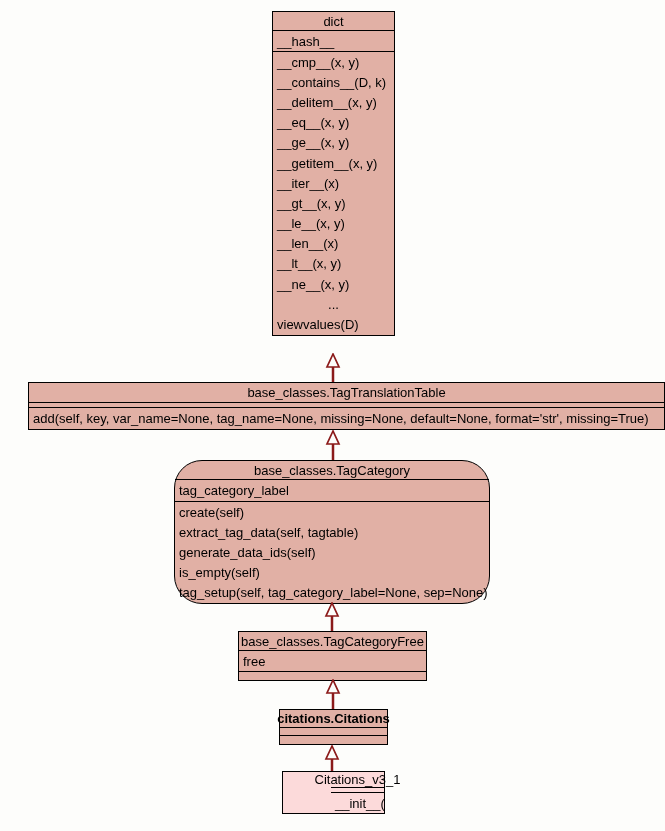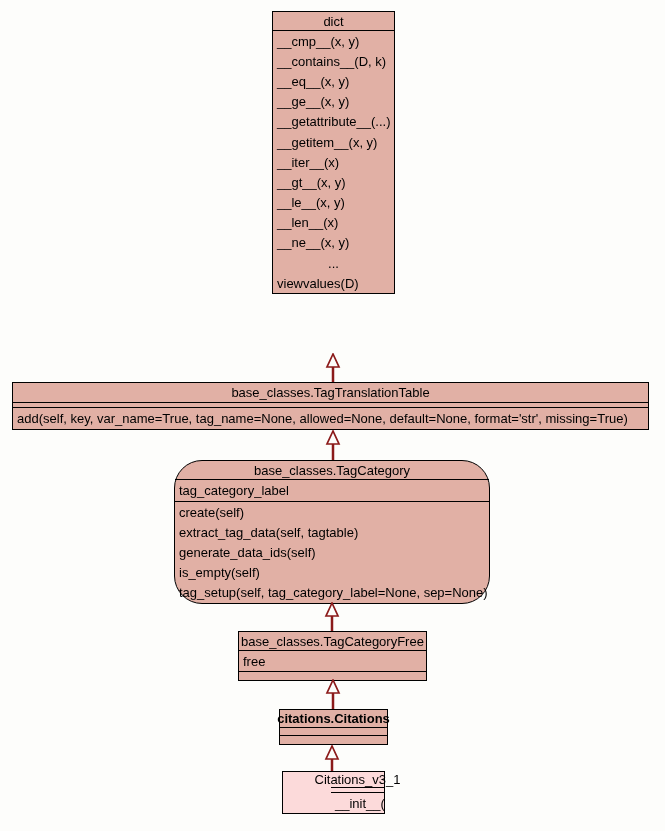--- a/index.html
+++ b/index.html
@@ -74,49 +74,53 @@
     stroke-width: 2.5;
   }
 </style>
 </head>
 <body>
 
 <div class="canvas">
 
   <div class="uml-box" style="left:272px; top:11px; width:123px;">
     <div class="uml-title h19">dict</div>
+    <div class="uml-comp">
+      <div class="uml-line h20">__hash__</div>
+    </div>
     <div class="uml-comp last">
       <div class="uml-line mline">__cmp__(x, y)</div>
       <div class="uml-line mline">__contains__(D, k)</div>
+      <div class="uml-line mline">__delitem__(x, y)</div>
       <div class="uml-line mline">__eq__(x, y)</div>
       <div class="uml-line mline">__ge__(x, y)</div>
-      <div class="uml-line mline">__getattribute__(...)</div>
       <div class="uml-line mline">__getitem__(x, y)</div>
       <div class="uml-line mline">__iter__(x)</div>
       <div class="uml-line mline">__gt__(x, y)</div>
       <div class="uml-line mline">__le__(x, y)</div>
       <div class="uml-line mline">__len__(x)</div>
+      <div class="uml-line mline">__lt__(x, y)</div>
       <div class="uml-line mline">__ne__(x, y)</div>
       <div class="uml-line mline center">...</div>
       <div class="uml-line mline">viewvalues(D)</div>
     </div>
   </div>
 
   <div class="arrow" style="left:325px; top:353px;">
     <svg width="16" height="29" viewBox="0 0 16 29">
       <line class="stem" x1="8" y1="13" x2="8" y2="29"></line>
       <polygon class="head" points="8,1 2,14 14,14"></polygon>
     </svg>
   </div>
 
-  <div class="uml-box" style="left:12px; top:382px; width:637px;text-align:center;">
+  <div class="uml-box" style="left:28px; top:382px; width:637px;text-align:center;">
     <div class="uml-title h20">base_classes.TagTranslationTable</div>
     <div class="uml-comp" style="height:5px;"></div>
     <div class="uml-comp last">
-      <div class="uml-line h21">add(self, key, var_name=True, tag_name=None, allowed=None, default=None, format='str', missing=True)</div>
+      <div class="uml-line h21">add(self, key, var_name=None, tag_name=None, missing=None, default=None, format='str', missing=True)</div>
     </div>
   </div>
 
   <div class="arrow" style="left:325px; top:430px;">
     <svg width="16" height="30" viewBox="0 0 16 30">
       <line class="stem" x1="8" y1="13" x2="8" y2="30"></line>
       <polygon class="head" points="8,1 2,14 14,14"></polygon>
     </svg>
   </div>
 

